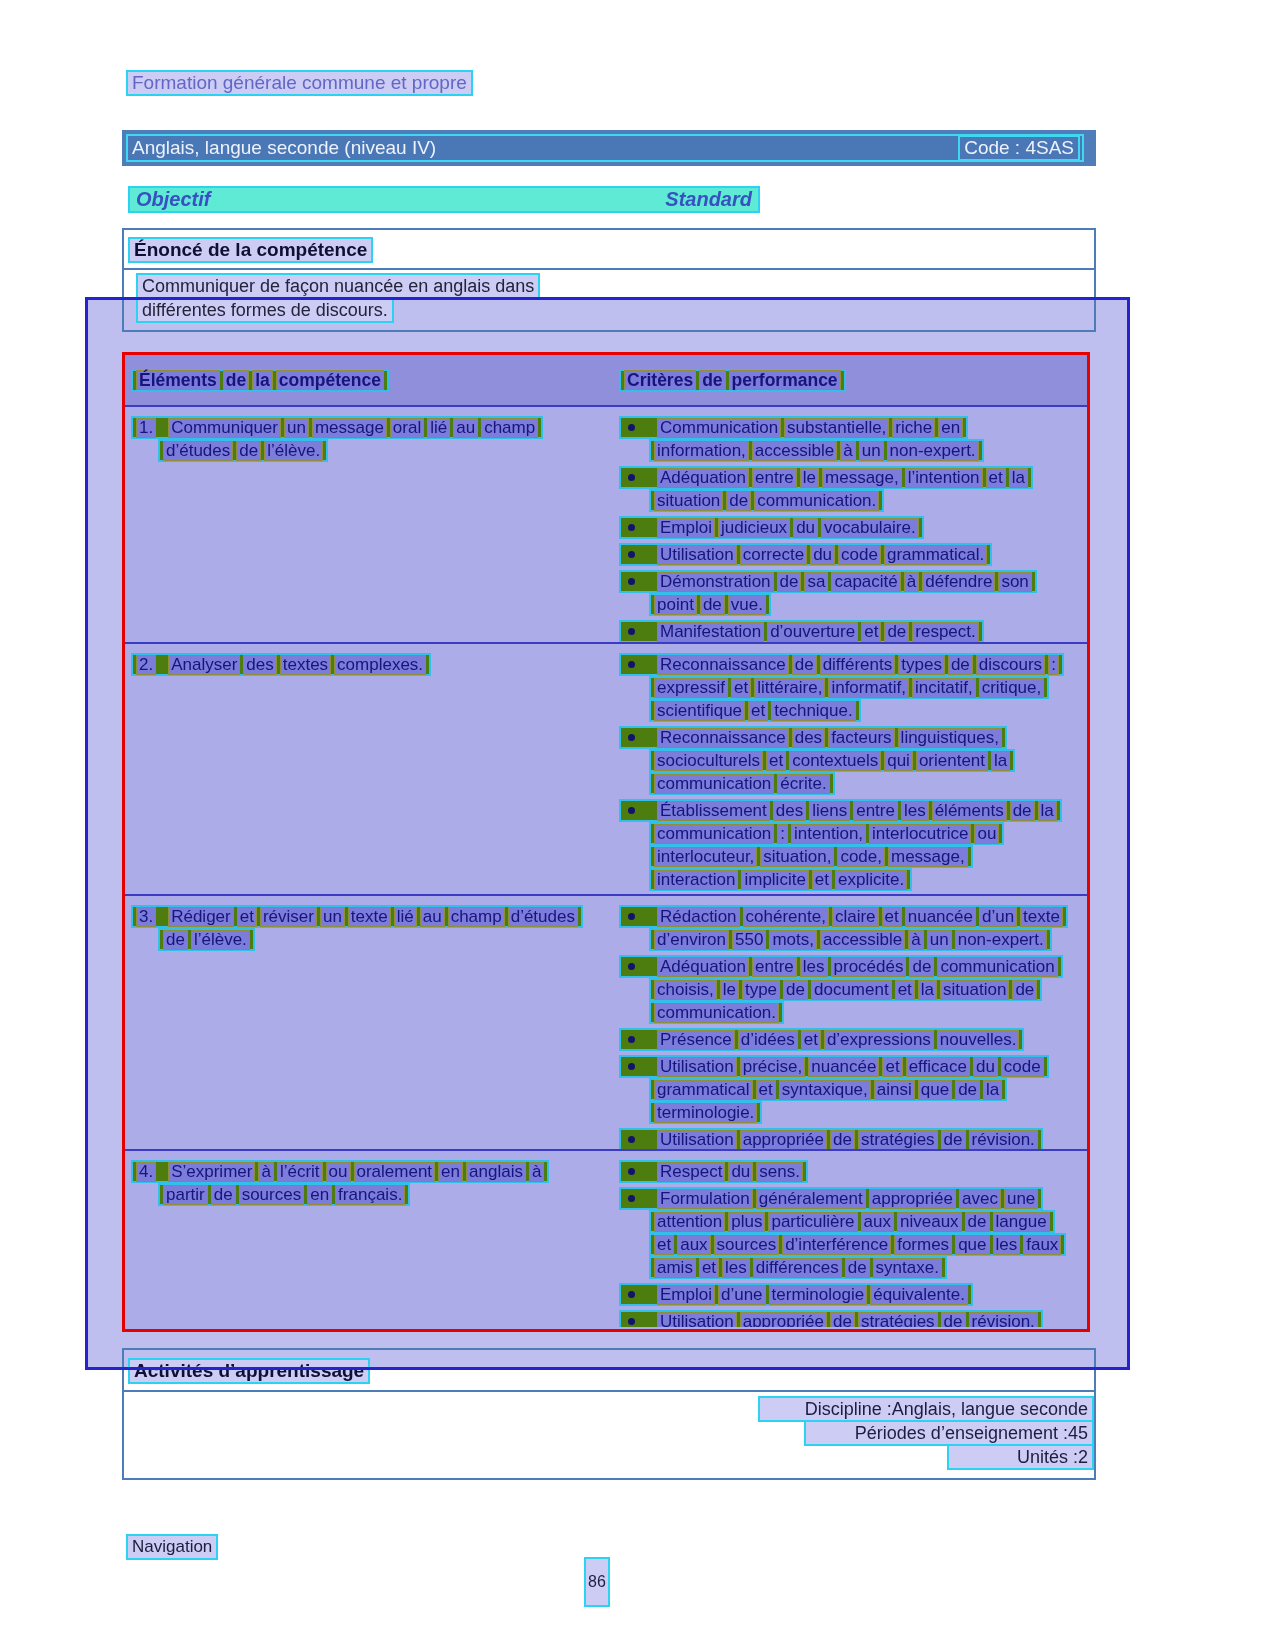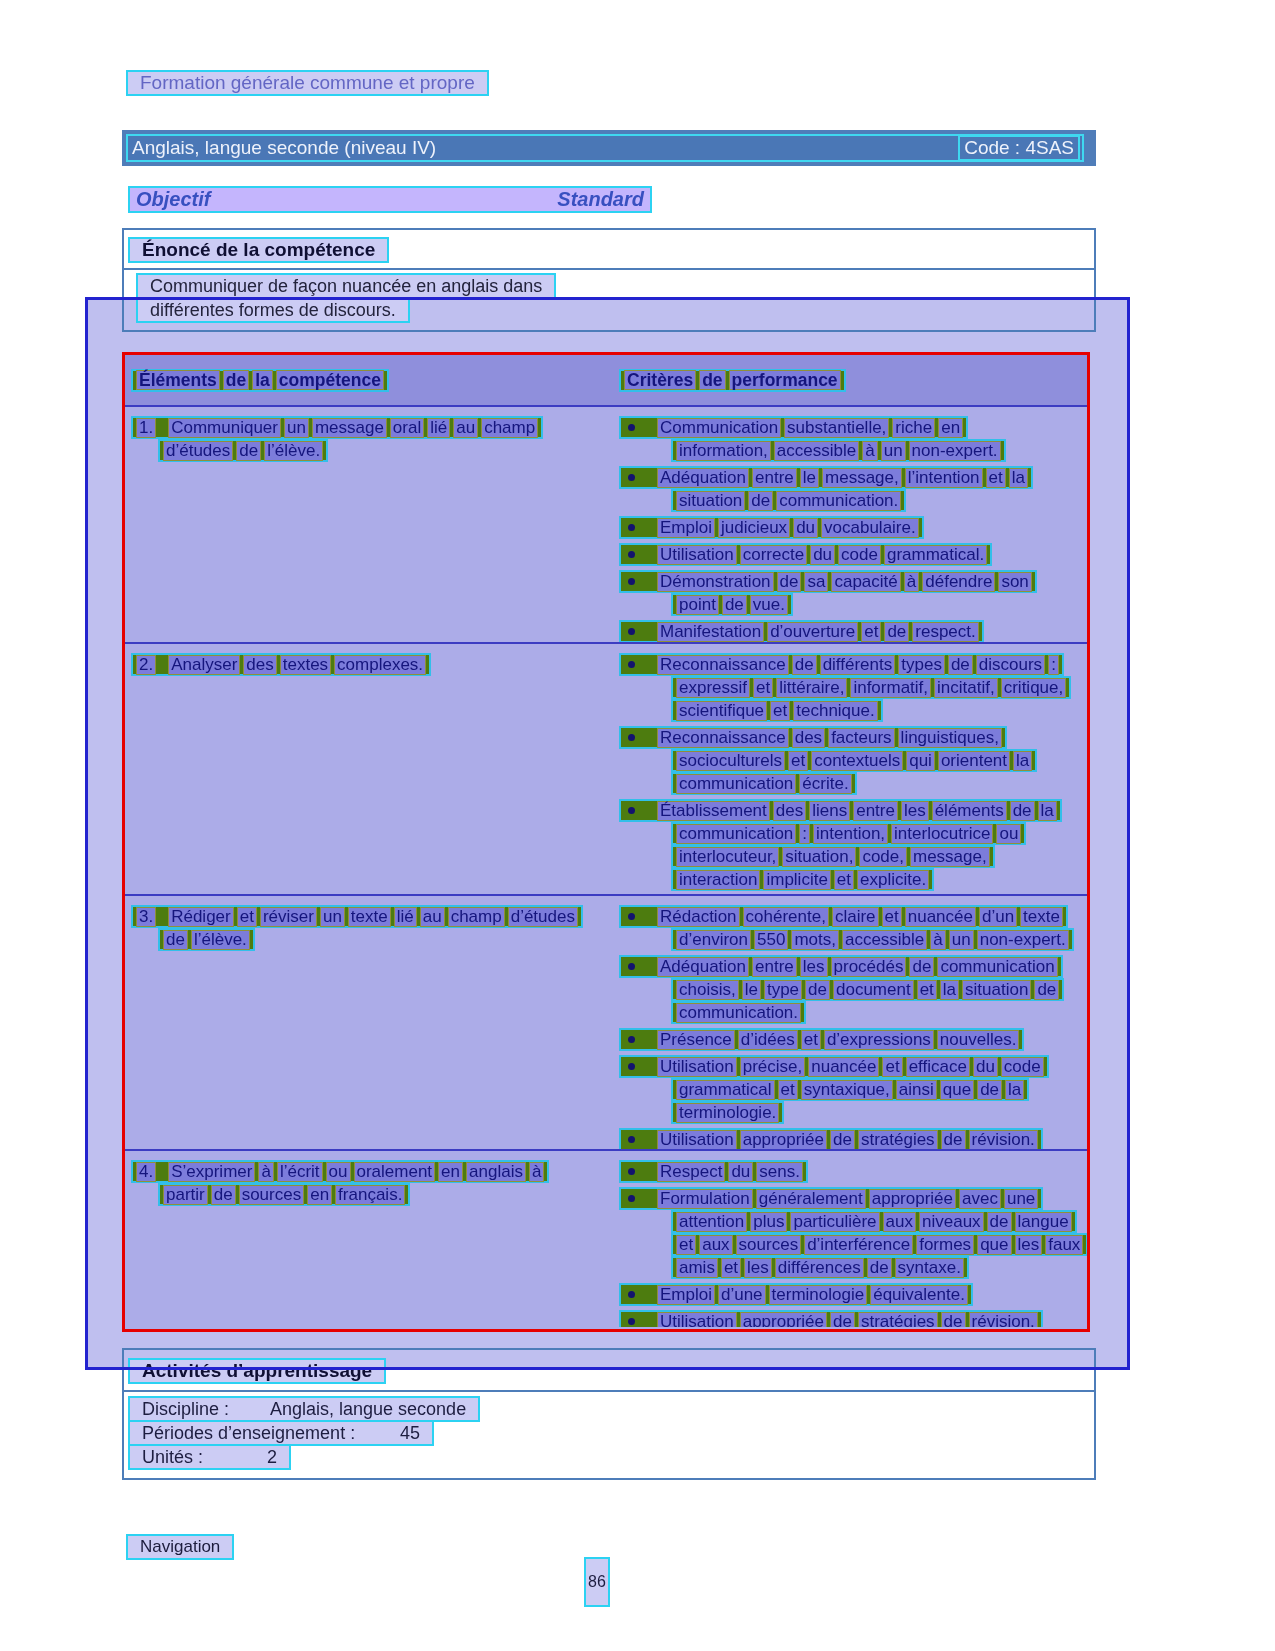--- a/index.html
+++ b/index.html
@@ -1,39 +1,39 @@
 <!DOCTYPE html>
 <html><head>
 <meta charset="utf-8">
 <style>
   html,body{margin:0;padding:0;background:#ffffff;}
   .page{position:relative;width:1275px;height:1651px;background:#ffffff;
         font-family:"Liberation Sans",sans-serif;overflow:hidden;}
 
   
   .hl{display:inline-block;background:#ccccf4;border:2px solid #2cd2f2;
-      padding:0 12px;line-height:22px;}
+      padding:0 4px;line-height:22px;}
 
   
   .top-label-wrap{position:absolute;left:126px;top:70px;z-index:1;}
   .top-label{font-size:19px;color:#6366c4;}
 
   
   .title-bar{position:absolute;left:122px;top:130px;width:974px;height:36px;
              background:#4f7db9;z-index:1;}
   .title-bar-inner{position:absolute;left:4px;right:12px;top:4px;bottom:4px;
              border:2px solid #3fd8f0;background:#4a77b6;display:flex;
              align-items:center;justify-content:space-between;padding:0 2px 0 4px;}
   .bar-title{color:#eef2fb;font-size:19px;white-space:nowrap;}
   .bar-code{color:#eef2fb;font-size:19px;border:2px solid #3fd8f0;
             padding:0 4px;white-space:nowrap;}
 
   
-  .obj-row{position:absolute;left:128px;top:186px;width:524px;height:27px;
-           background:#c4b5fd;border:2px solid #2cd2f2;box-sizing:border-box;
+  .obj-row{position:absolute;left:128px;top:186px;width:632px;height:27px;
+           background:#5eead4;border:2px solid #2cd2f2;box-sizing:border-box;
            display:flex;justify-content:space-between;align-items:center;
            padding:0 6px;z-index:1;}
   .obj,.std{font-size:20px;font-weight:bold;font-style:italic;color:#3850c0;}
 
   
   .enonce-box{position:absolute;left:122px;top:228px;width:974px;height:104px;
               border:2px solid #4d7db9;box-sizing:border-box;z-index:1;}
   .enonce-head{height:40px;border-bottom:2px solid #4d7db9;
                padding:7px 0 0 4px;box-sizing:border-box;}
   .bold-head{font-weight:bold;font-size:19px;color:#0f0f33;}
@@ -58,40 +58,40 @@
   .cell.right{flex:1;padding-left:16px;}
   .trow{display:flex;border-top:2px solid #3c3cc2;box-sizing:border-box;overflow:hidden;}
   .trow .cell{padding-top:9px;}
   #table-rows .trow:nth-child(1){height:237px;}
   #table-rows .trow:nth-child(2){height:252px;}
   #table-rows .trow:nth-child(3){height:255px;}
   #table-rows .trow:nth-child(4){height:178px;}
 
   .lrow{height:23px;white-space:nowrap;}
   .lrow.cont{margin-left:27px;}
-  .lrow.cont2{margin-left:52px;}
+  .lrow.cont2{margin-left:30px;}
   .lbox{display:inline-flex;align-items:center;height:23px;
         border:2px solid #32bfe9;background:#4d7c0f;padding:0 3px;
         box-sizing:border-box;font-size:17px;color:#15157d;}
   .hbox{font-weight:bold;font-size:17.5px;}
   .w{display:inline-block;border:1px solid #8f8f3a;background:#7c7cdb;
      padding:0 2px;margin-right:3px;line-height:18px;white-space:pre;}
   .w:last-child{margin-right:0;}
   .num{margin-right:12px;}
   .dot{width:7px;height:7px;background:#13136e;border-radius:50%;
        margin:0 22px 0 4px;flex:none;}
   .crit{margin-bottom:4px;}
 
   
   .activites-box{position:absolute;left:122px;top:1348px;width:974px;height:132px;
                  border:2px solid #4d7db9;box-sizing:border-box;z-index:1;}
   .act-head{height:42px;border-bottom:2px solid #4d7db9;
             padding:8px 0 0 4px;box-sizing:border-box;}
   .act-body{padding:4px 0 0 4px;}
-  .info-row{height:24px;}
+  .info-row{height:24px;text-align:right;}
   .info-row .hl{display:inline-flex;font-size:18px;color:#1d1d40;}
   .info-row:nth-child(1) .ilabel{width:128px;}
   .info-row:nth-child(2) .ilabel{width:258px;}
   .info-row:nth-child(3) .ilabel{width:125px;}
   .ilabel{display:inline-block;flex:none;}
 
   
   .footer-nav{position:absolute;left:126px;top:1534px;z-index:1;}
   .nav-link{font-size:17px;color:#1c1c3c;}
   .footer-page{position:absolute;left:584px;top:1557px;z-index:1;}

